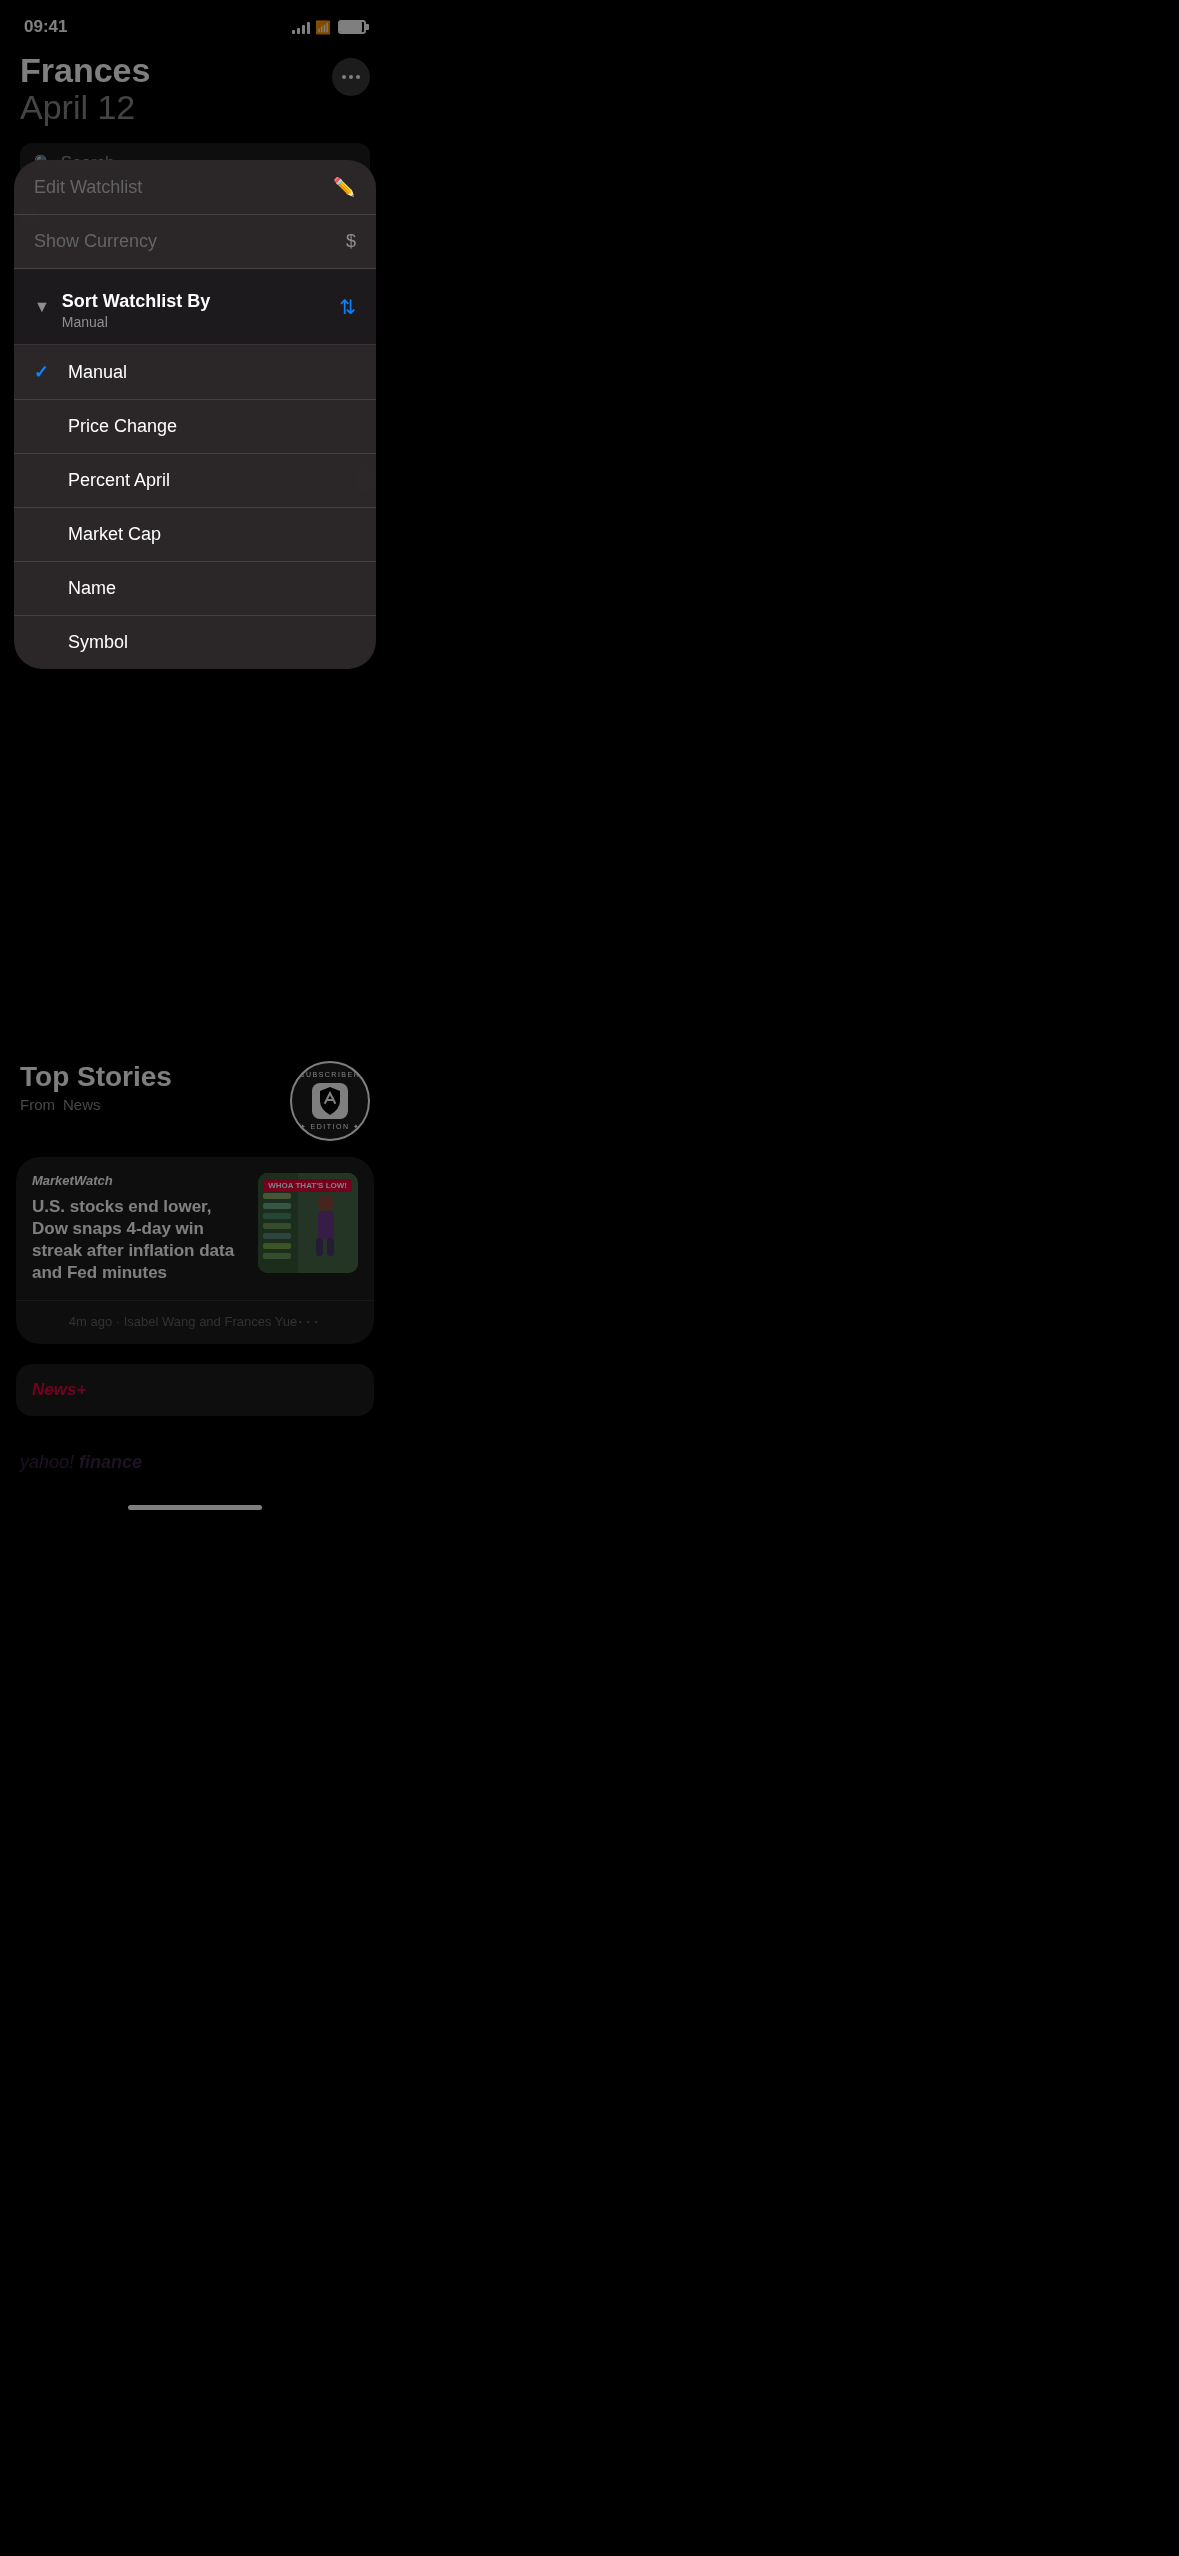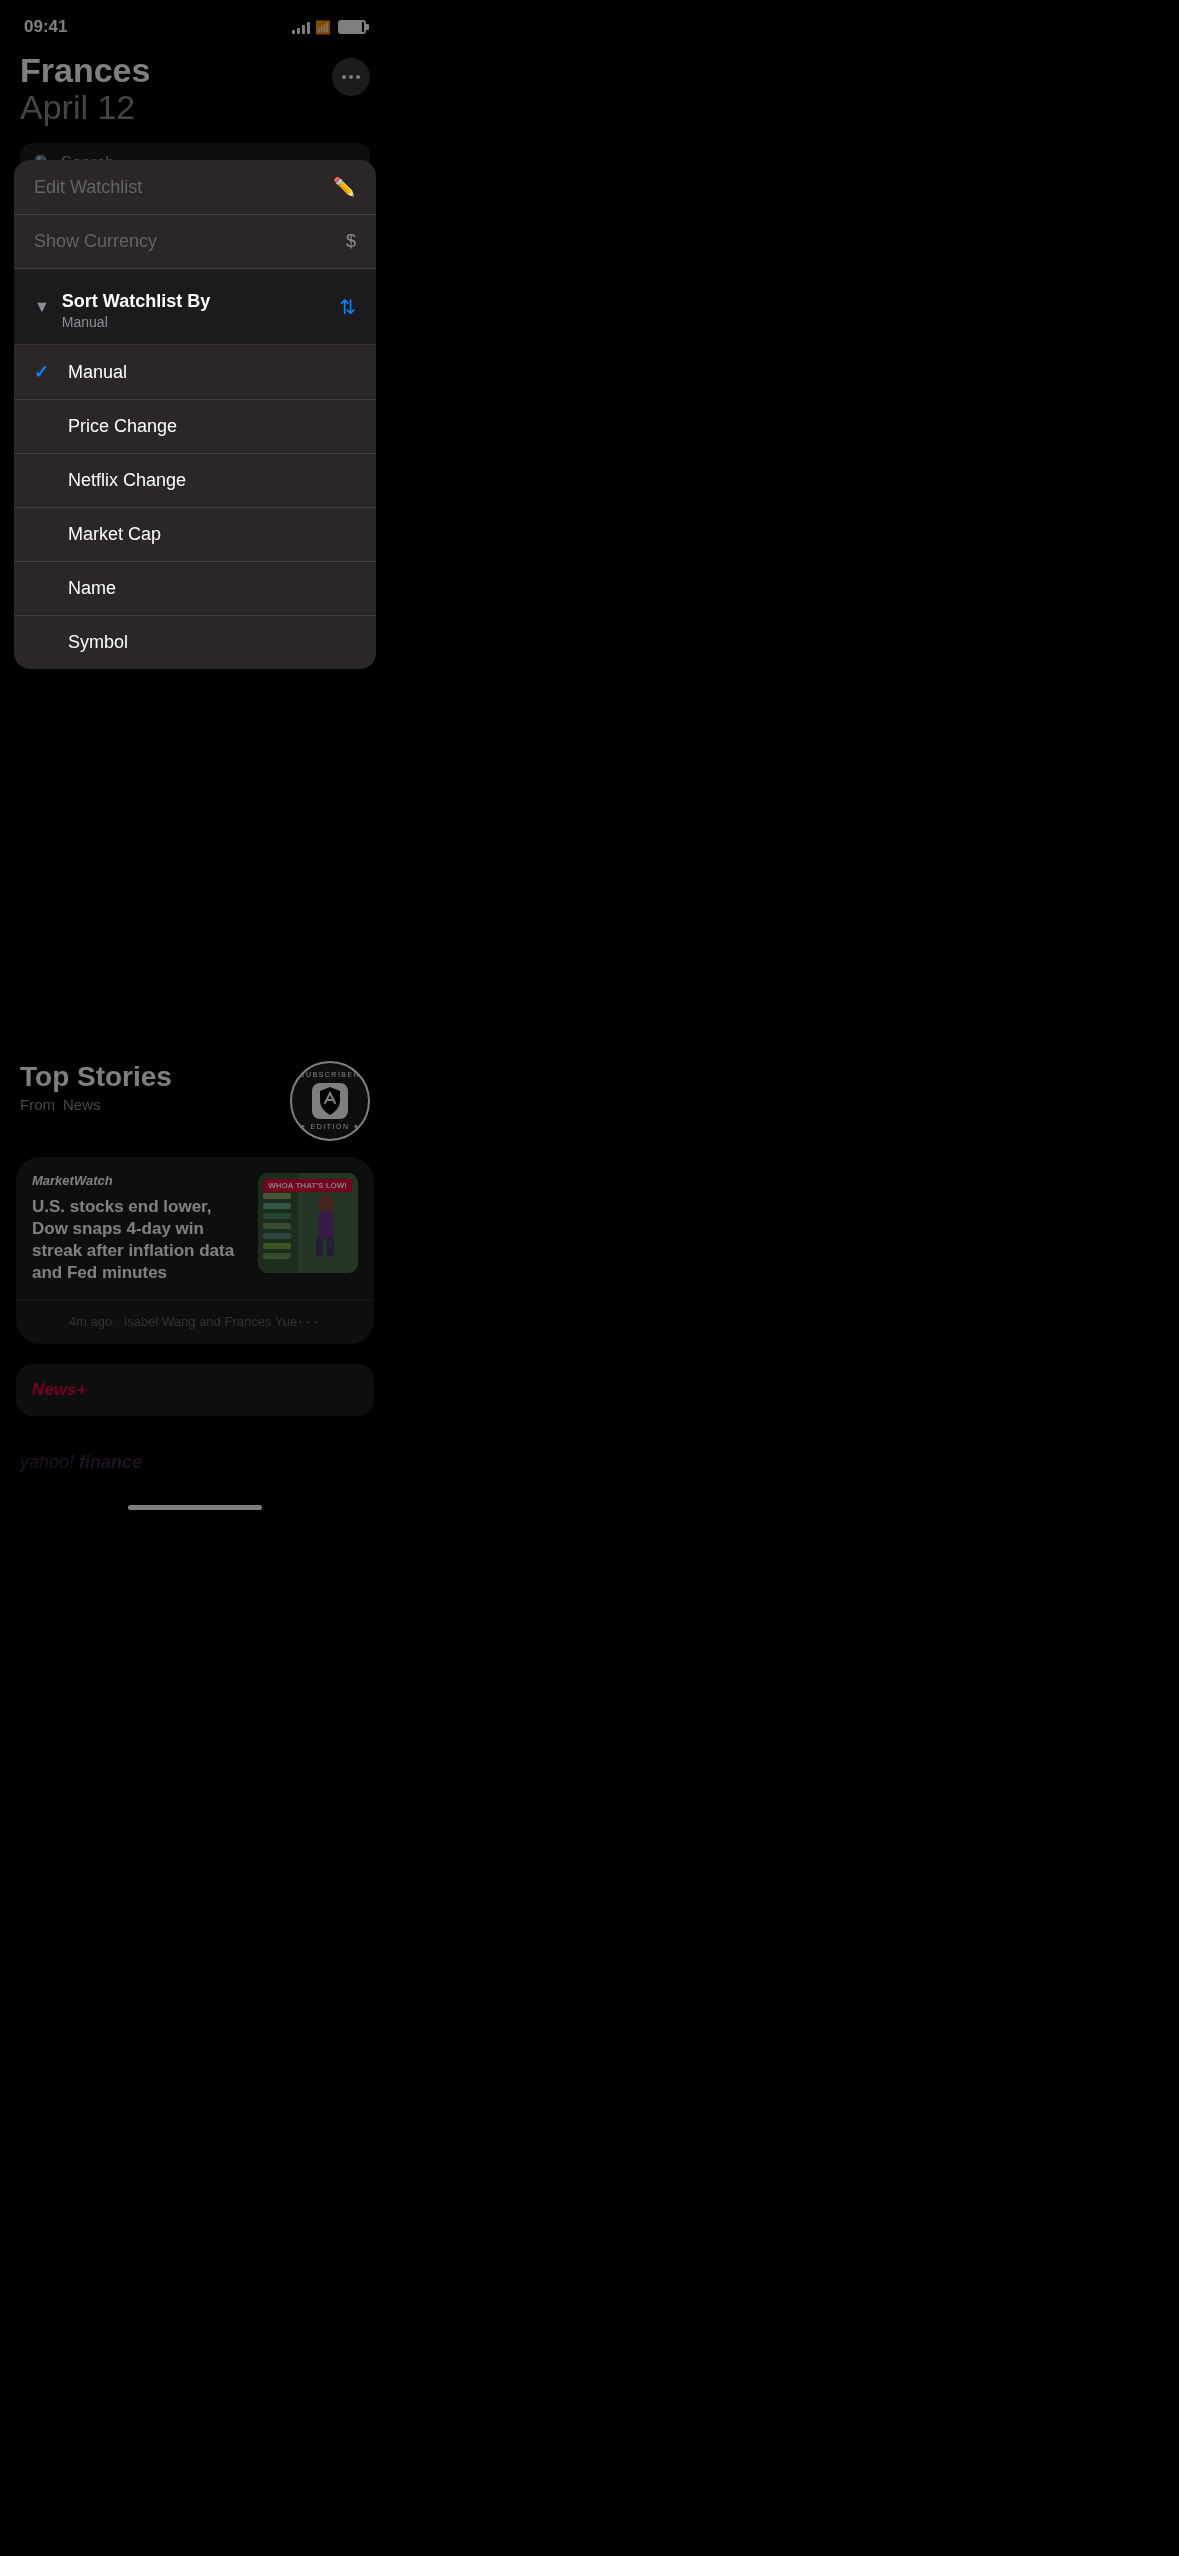--- a/index.html
+++ b/index.html
@@ -171,21 +171,21 @@
       margin-top: 2px;
     }
 
     
     .dropdown-overlay {
       position: absolute;
       top: 160px;
       left: 14px;
       right: 14px;
       background: rgba(44, 40, 42, 0.97);
-      border-radius: 16px;
+      border-radius: 28px;
       overflow: hidden;
       z-index: 100;
       backdrop-filter: blur(20px);
     }
 
     .menu-item {
       display: flex;
       align-items: center;
       justify-content: space-between;
       padding: 16px 20px;
@@ -552,21 +552,21 @@
     <span class="sort-option-text">Manual</span>
   </div>
 
   <div class="sort-option">
     <span class="checkmark"></span>
     <span class="sort-option-text">Price Change</span>
   </div>
 
   <div class="sort-option">
     <span class="checkmark"></span>
-    <span class="sort-option-text">Netflix Change</span>
+    <span class="sort-option-text">Percent April</span>
   </div>
 
   <div class="sort-option">
     <span class="checkmark"></span>
     <span class="sort-option-text">Market Cap</span>
   </div>
 
   <div class="sort-option">
     <span class="checkmark"></span>
     <span class="sort-option-text">Name</span>

